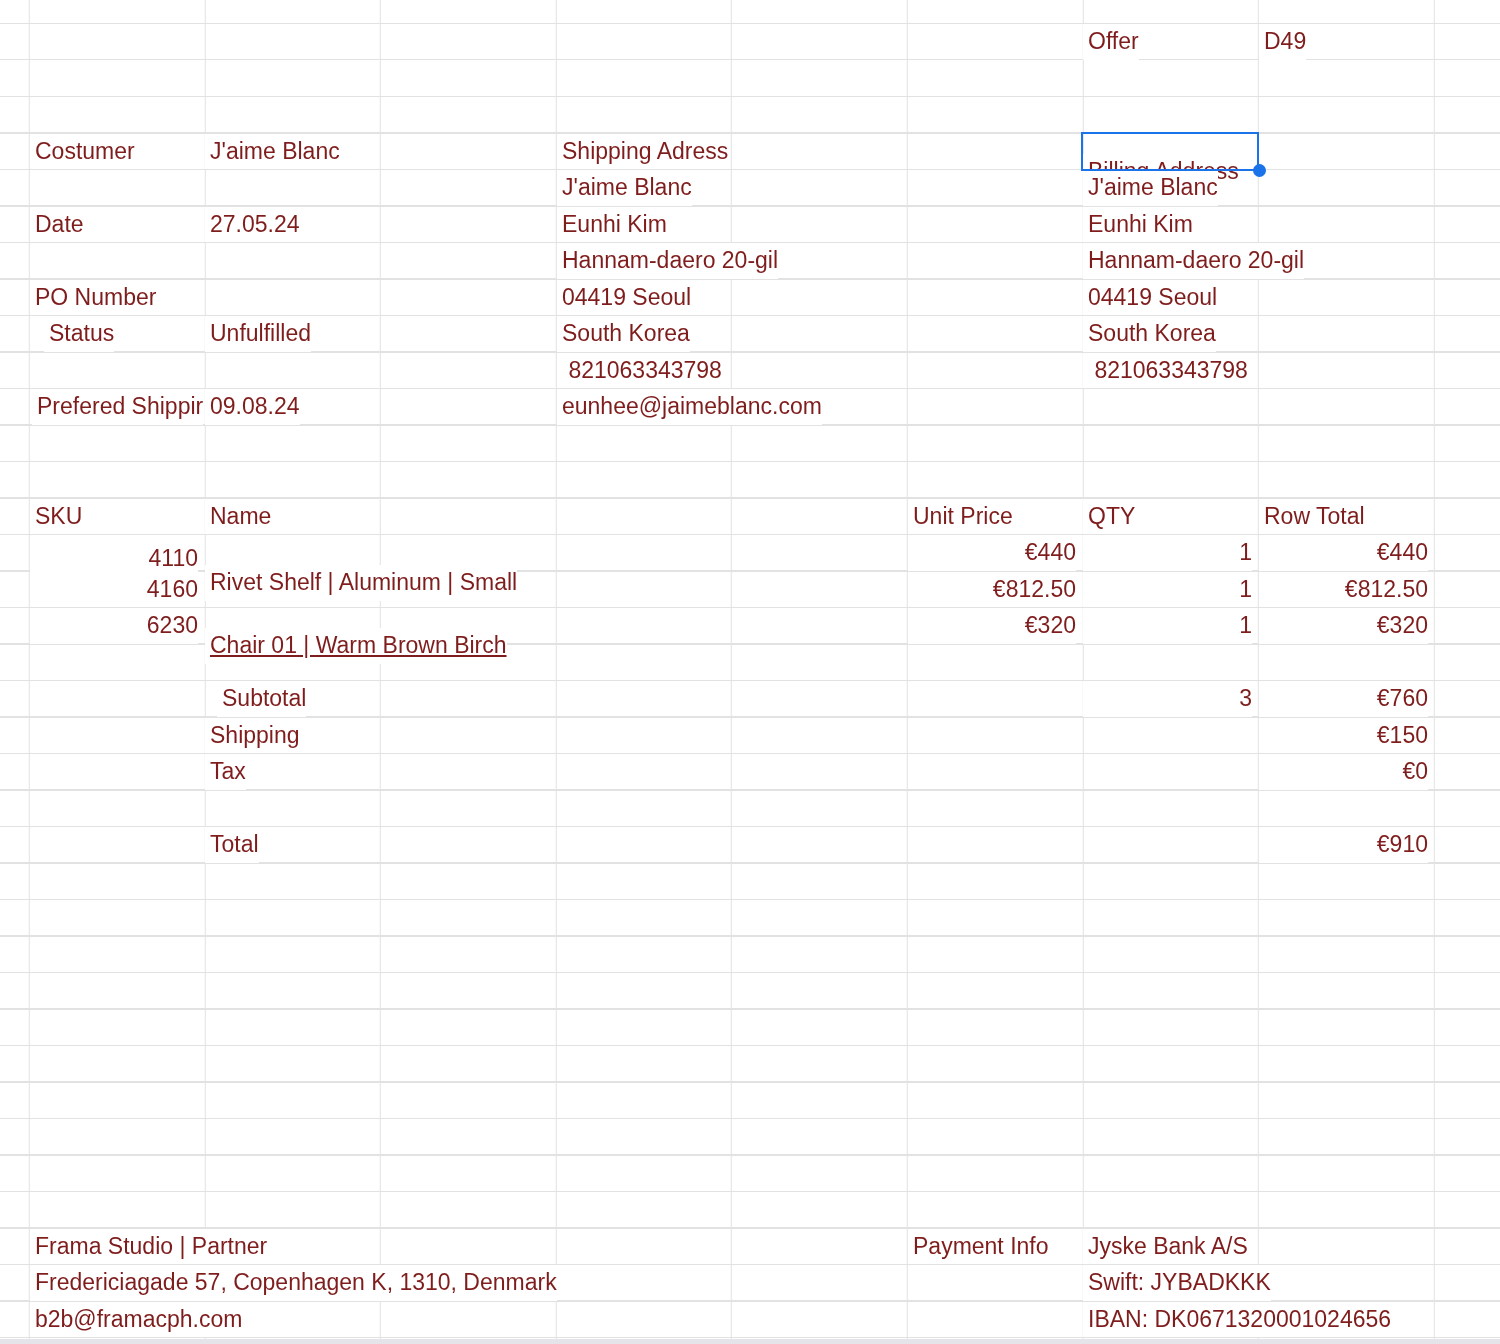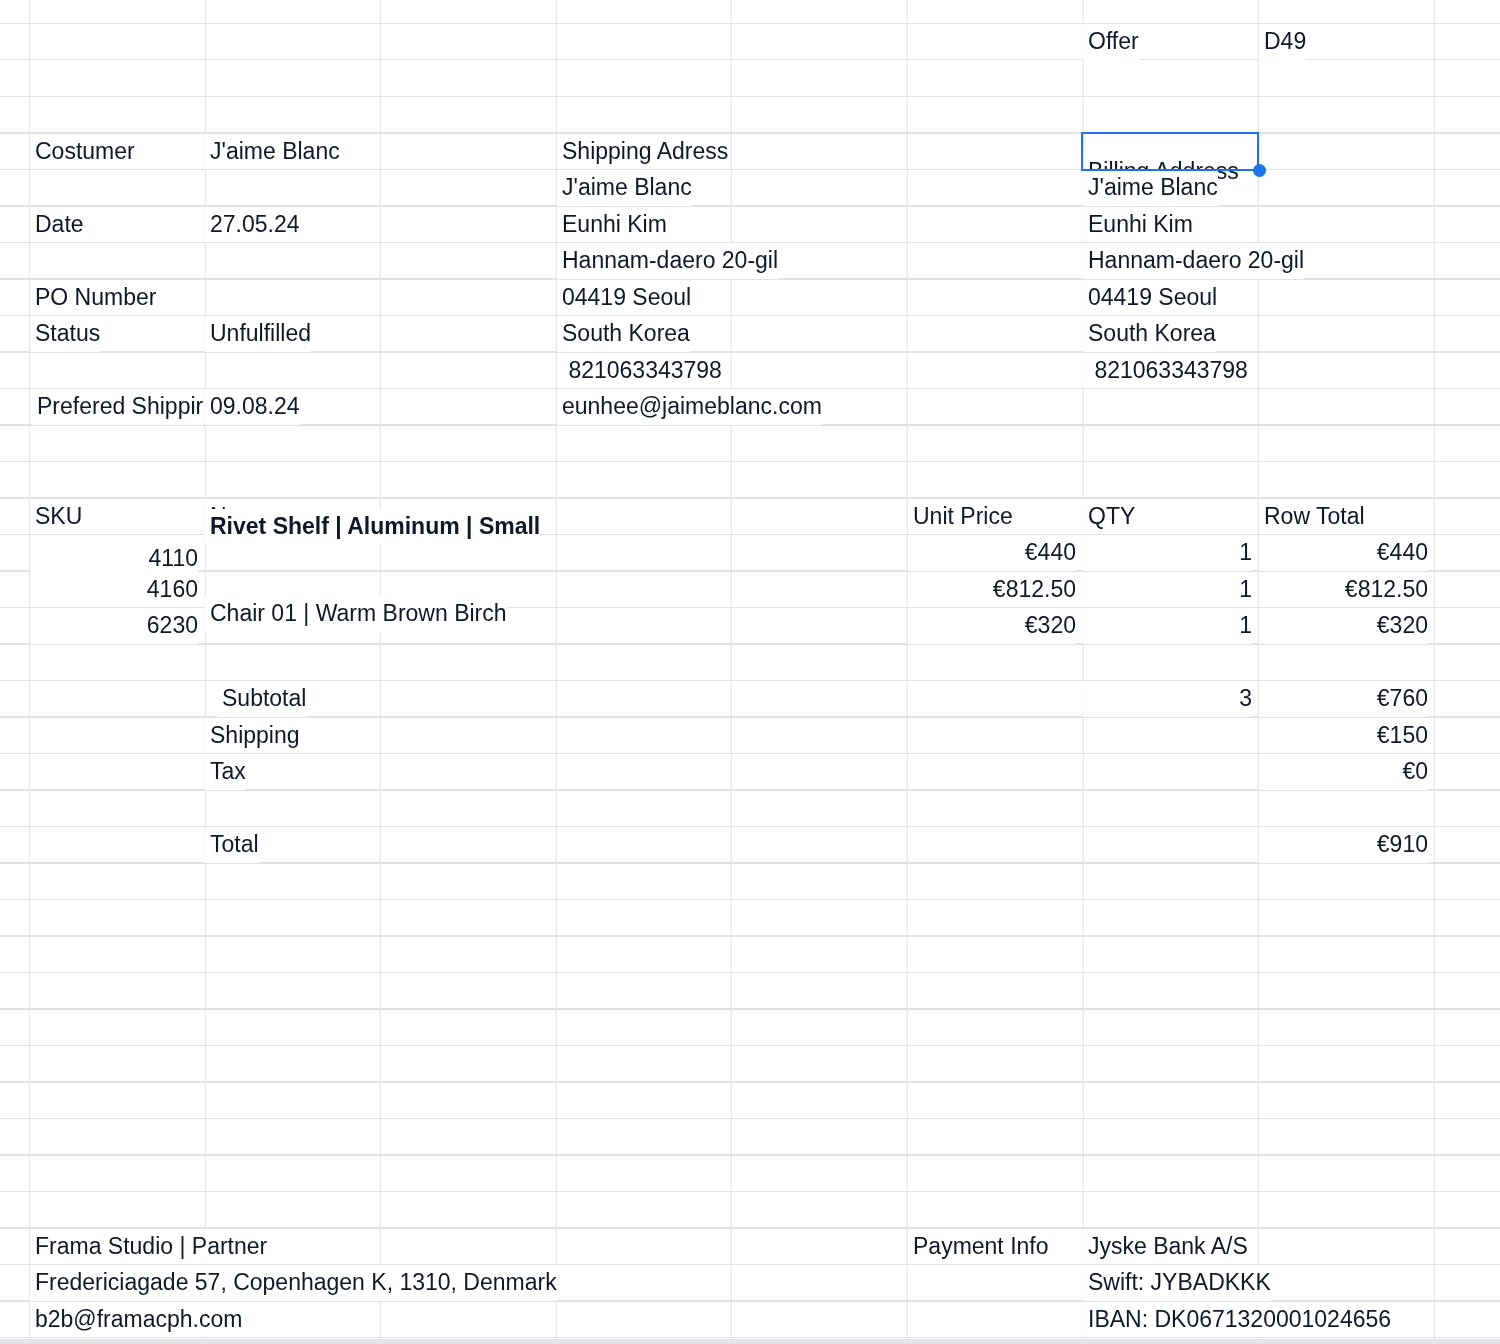--- a/index.html
+++ b/index.html
@@ -6,21 +6,21 @@
   #sheet{
     position:relative;
     width:1500px;height:1344px;
     background-color:#ffffff;
     background-image:
       repeating-linear-gradient(to bottom, #e2e2e2 0 1px, transparent 1px 36.5px),
       repeating-linear-gradient(to right, #e2e2e2 0 1px, transparent 1px 175.6px);
     background-position: 0 23px, 28.8px 0;
     font-family:"Liberation Sans", sans-serif;
     font-size:23px;
-    color:#0f172a;
+    color:#7f1d1d;
     overflow:hidden;
   }
   .c{
     position:absolute;
     height:35.5px;
     line-height:35.5px;
     white-space:pre;
     background:#ffffff;
     padding:0 0 0 5px;
   }
@@ -79,51 +79,51 @@
   <div class="c" style="left:557px;top:206.5px;">Eunhi Kim</div>
   <div class="c" style="left:1083px;top:206.5px;">Eunhi Kim</div>
 
   <div class="c" style="left:557px;top:243px;">Hannam-daero 20-gil</div>
   <div class="c" style="left:1083px;top:243px;">Hannam-daero 20-gil</div>
 
   <div class="c" style="left:30px;top:279.5px;">PO Number</div>
   <div class="c" style="left:557px;top:279.5px;">04419 Seoul</div>
   <div class="c" style="left:1083px;top:279.5px;">04419 Seoul</div>
 
-  <div class="c" style="left:30px;top:316px;">Status</div>
+  <div class="c" style="left:44px;top:316px;">Status</div>
   <div class="c" style="left:205px;top:316px;">Unfulfilled</div>
   <div class="c" style="left:557px;top:316px;">South Korea</div>
   <div class="c" style="left:1083px;top:316px;">South Korea</div>
 
   <div class="c" style="left:557px;top:352.5px;"> 821063343798</div>
   <div class="c" style="left:1083px;top:352.5px;"> 821063343798</div>
 
   <div class="c" style="left:32px;top:389px;">Prefered Shippir</div>
   <div class="c" style="left:205px;top:389px;">09.08.24</div>
   <div class="c" style="left:557px;top:389px;">eunhee@jaimeblanc.com</div>
 
   <div class="c" style="left:30px;top:498.5px;">SKU</div>
   <div class="c" style="left:205px;top:498.5px;">Name</div>
   <div class="c" style="left:908px;top:498.5px;">Unit Price</div>
   <div class="c" style="left:1083px;top:498.5px;">QTY</div>
   <div class="c" style="left:1259px;top:498.5px;">Row Total</div>
 
   <div class="r" style="left:30px;top:535px;width:168px;margin-top:6px;">4110</div>
-  <div class="c" style="left:205px;top:509px;font-weight:bold;">Rivet Shelf | Aluminum | Small</div>
+  <div class="c" style="left:205px;top:565px;">Rivet Shelf | Aluminum | Small</div>
   <div class="r" style="left:908px;top:535px;width:168px;">€440</div>
   <div class="r" style="left:1083px;top:535px;width:169px;">1</div>
   <div class="r" style="left:1259px;top:535px;width:169px;">€440</div>
 
   <div class="r" style="left:30px;top:571.5px;width:168px;">4160</div>
   <div class="r" style="left:908px;top:571.5px;width:168px;">€812.50</div>
   <div class="r" style="left:1083px;top:571.5px;width:169px;">1</div>
   <div class="r" style="left:1259px;top:571.5px;width:169px;">€812.50</div>
 
   <div class="r" style="left:30px;top:608px;width:168px;">6230</div>
-  <div class="c" style="left:205px;top:596px;">Chair 01 | Warm Brown Birch</div>
+  <div class="c" style="left:205px;top:628px;text-decoration:underline;">Chair 01 | Warm Brown Birch</div>
   <div class="r" style="left:908px;top:608px;width:168px;">€320</div>
   <div class="r" style="left:1083px;top:608px;width:169px;">1</div>
   <div class="r" style="left:1259px;top:608px;width:169px;">€320</div>
 
   <div class="c" style="left:205px;top:681px;margin-left:12px;">Subtotal</div>
   <div class="r" style="left:1083px;top:681px;width:169px;">3</div>
   <div class="r" style="left:1259px;top:681px;width:169px;">€760</div>
 
   <div class="c" style="left:205px;top:717.5px;">Shipping</div>
   <div class="r" style="left:1259px;top:717.5px;width:169px;">€150</div>

